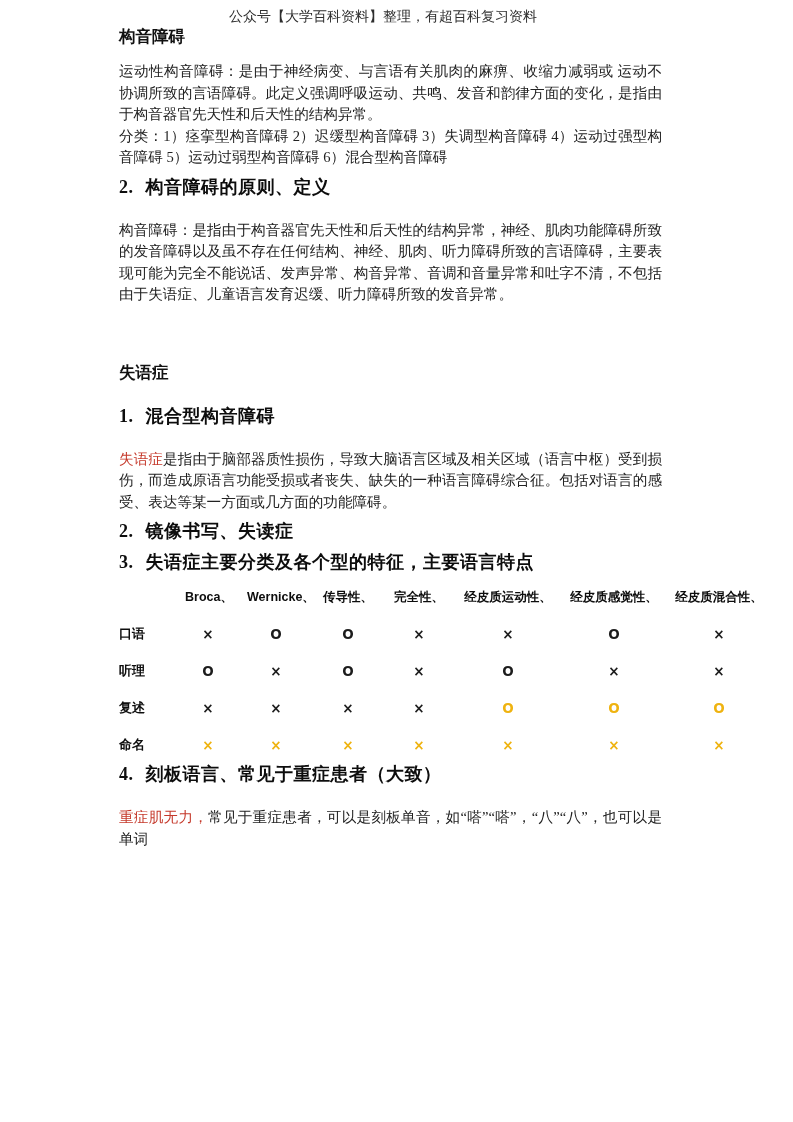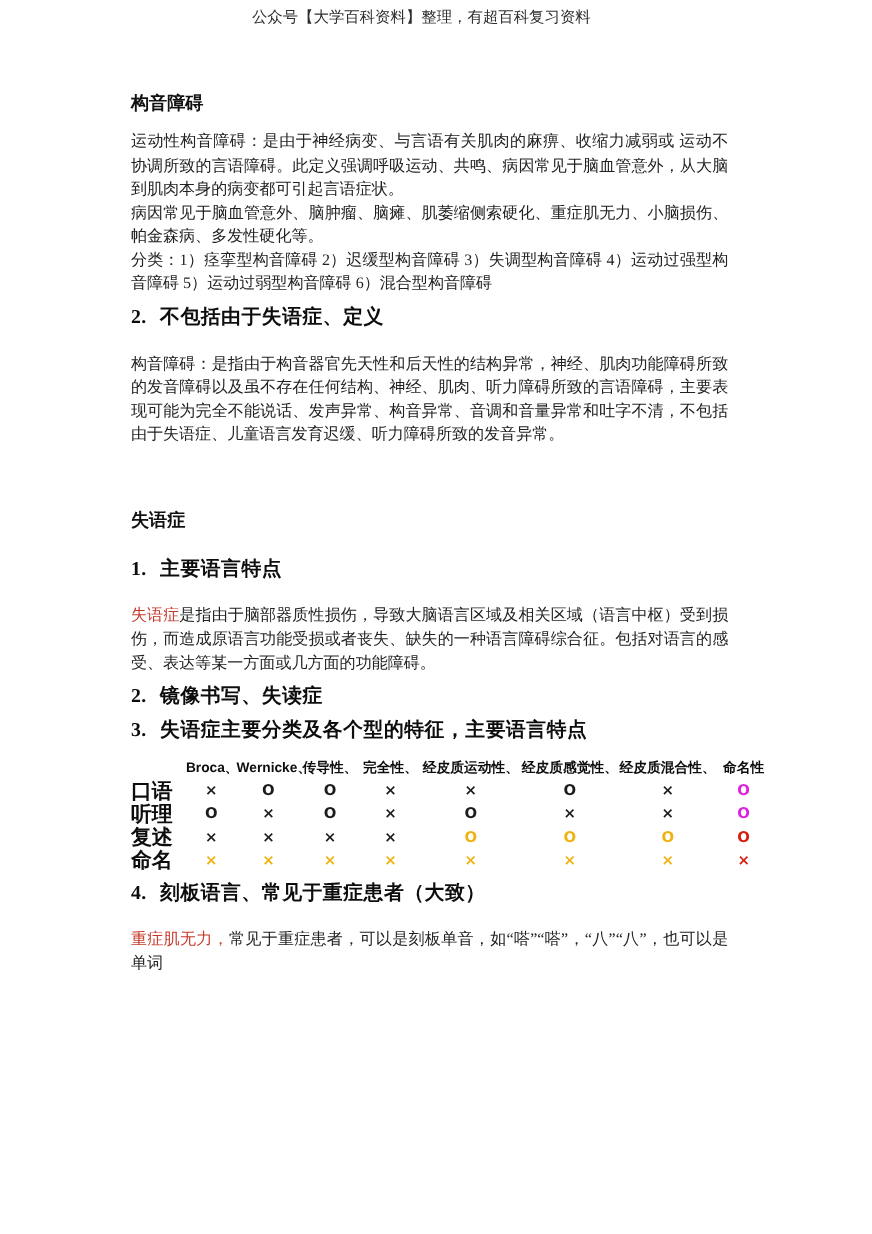--- a/index.html
+++ b/index.html
@@ -16,21 +16,20 @@
     text-align:center;
     font-size:14px;
     line-height:18px;
     color:#2e2e2e;
   }
   .content{
     padding-left:119px;
     padding-right:104px;
   }
   .sec-title{
-    margin-top:58px;
     font-family:"Liberation Sans","DejaVu Sans",sans-serif;
     font-weight:bold;
     font-size:16.5px;
     line-height:20px;
     color:#111111;
   }
   .sec-title.second{margin-top:56px;}
   .num-heading{
     margin-top:21px;
     font-family:"Liberation Sans","DejaVu Sans",sans-serif;
@@ -51,35 +50,36 @@
   }
   .para.first{margin-top:15px;}
   .para.after-h{margin-top:20px;}
   .para.gap-s{margin-top:9px;}
   .red{color:#c5392b;}
   
   .aph-table{
     display:grid;
     grid-template-columns:50px 46px 58px 54px 56px 90px 90px 88px 50px;
     margin-top:12px;
+    gap:16px;
   }
   .t-head{
     font-family:"Liberation Sans","DejaVu Sans",sans-serif;
     font-weight:bold;
     font-size:12.5px;
     line-height:21px;height:21px;
     text-align:center;
     white-space:nowrap;
     color:#0d0d0d;
   }
   .t-corner{height:21px;}
   .t-label{
-    font-family:Liberation Serif, serif;
+    font-family:Liberation Mono, monospace;
     font-weight:bold;
-    font-size:19px;
+    font-size:13px;
     line-height:21px;height:21px;
     color:#0d0d0d;
   }
   .t-cell{
     font-family:"DejaVu Sans","Liberation Sans",sans-serif;
     font-weight:bold;
     font-size:13.5px;
     line-height:21px;height:21px;
     text-align:center;
   }
@@ -88,33 +88,32 @@
 <body>
 
 <div class="page">
 
   <div class="banner">公众号【大学百科资料】整理，有超百科复习资料</div>
 
   <div class="content">
 
     <div class="sec-title">构音障碍</div>
 
-    <p class="para first">运动性构音障碍：是由于神经病变、与言语有关肌肉的麻痹、收缩力减弱或 运动不协调所致的言语障碍。此定义强调呼吸运动、共鸣、病因常见于脑血管意外，从大脑到肌肉本身的病变都可引起言语症状。</p>
-    <p class="para">病因常见于脑血管意外、脑肿瘤、脑瘫、肌萎缩侧索硬化、重症肌无力、小脑损伤、帕金森病、多发性硬化等。</p>
+    <p class="para first">运动性构音障碍：是由于神经病变、与言语有关肌肉的麻痹、收缩力减弱或 运动不协调所致的言语障碍。此定义强调呼吸运动、共鸣、发音和韵律方面的变化，是指由于构音器官先天性和后天性的结构异常。</p>
     <p class="para">分类：1）痉挛型构音障碍 2）迟缓型构音障碍 3）失调型构音障碍 4）运动过强型构音障碍 5）运动过弱型构音障碍 6）混合型构音障碍</p>
 
     <div class="num-heading tight">
-      <span class="num">2.</span><span>不包括由于失语症、定义</span>
+      <span class="num">2.</span><span>构音障碍的原则、定义</span>
     </div>
     <p class="para after-h">构音障碍：是指由于构音器官先天性和后天性的结构异常，神经、肌肉功能障碍所致的发音障碍以及虽不存在任何结构、神经、肌肉、听力障碍所致的言语障碍，主要表现可能为完全不能说话、发声异常、构音异常、音调和音量异常和吐字不清，不包括由于失语症、儿童语言发育迟缓、听力障碍所致的发音异常。</p>
 
     <div class="sec-title second">失语症</div>
 
     <div class="num-heading">
-      <span class="num">1.</span><span>主要语言特点</span>
+      <span class="num">1.</span><span>混合型构音障碍</span>
     </div>
     <p class="para after-h"><span class="red">失语症</span><span>是指由于脑部器质性损伤，导致大脑语言区域及相关区域（语言中枢）受到损伤，而造成原语言功能受损或者丧失、缺失的一种语言障碍综合征。包括对语言的感受、表达等某一方面或几方面的功能障碍。</span></p>
 
     <div class="num-heading tight">
       <span class="num">2.</span><span>镜像书写、失读症</span>
     </div>
 
     <div class="num-heading tight">
       <span class="num">3.</span><span>失语症主要分类及各个型的特征，主要语言特点</span>
     </div>

